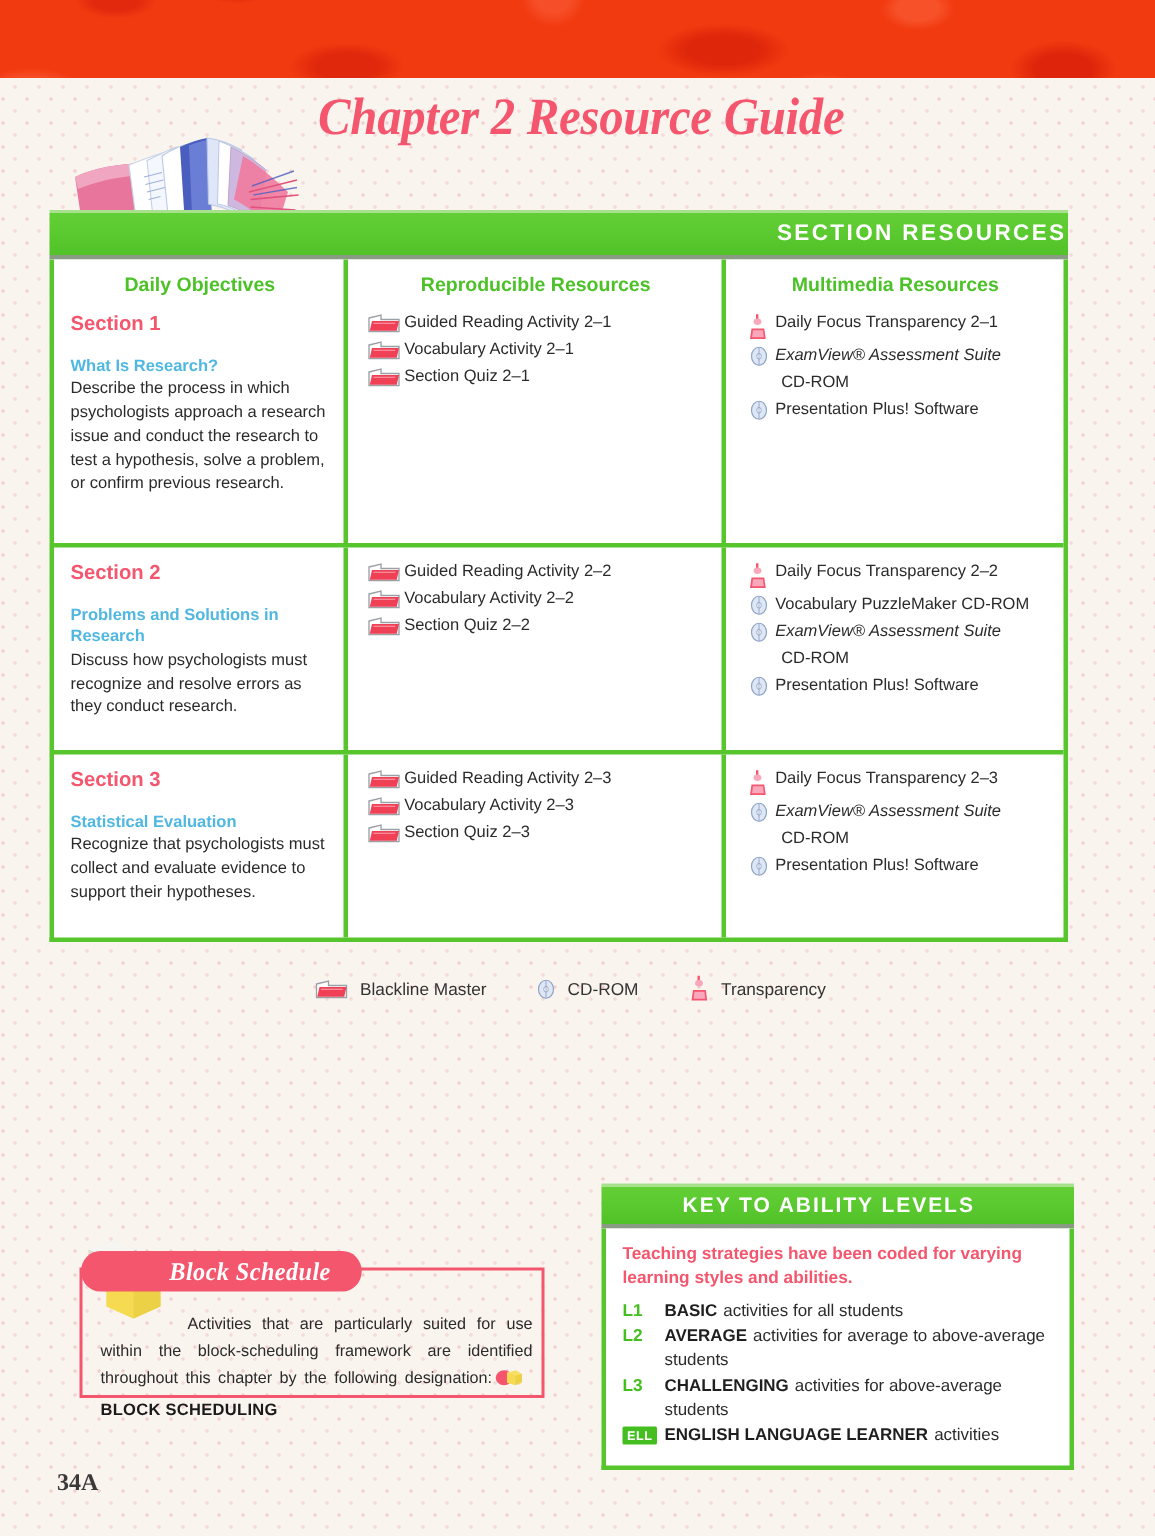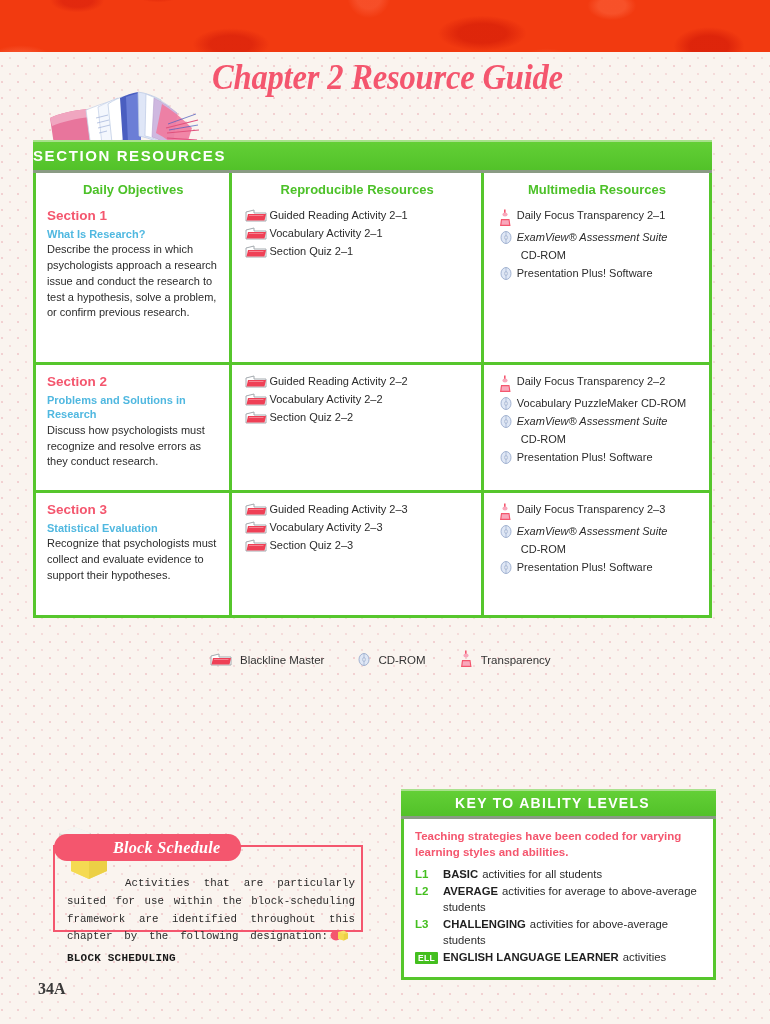--- a/index.html
+++ b/index.html
@@ -75,25 +75,25 @@
   
   .res-table {
     position: absolute;
     left: 33px; top: 140px;
     width: 679px;
   }
   .table-header {
     background: linear-gradient(180deg, #63cf36 0%, #52c229 100%);
     border-top: 2px solid #a8e18c;
     color: #ffffff;
-    text-align: left;
+    text-align: right;
     font-size: 15px;
     font-weight: bold;
     letter-spacing: 1.6px;
-    padding: 5px 12px 6px 0;
+    padding: 5px 1px 6px 0;
     border-bottom: 3px solid #8a9b84;
   }
   .table-body {
     border: 3px solid #56c62c;
     border-top: none;
     background: #ffffff;
   }
   .trow {
     display: flex;
     border-bottom: 3px solid #56c62c;
@@ -119,21 +119,21 @@
     color: #f4566e;
     font-weight: bold;
     font-size: 13.5px;
     line-height: 1.25;
   }
   .section-sub {
     color: #50b8e0;
     font-weight: bold;
     font-size: 11px;
     line-height: 1.32;
-    margin-top: 2px;
+    margin-top: 12px;
   }
   .section-desc {
     color: #2b2b2b;
     font-size: 11px;
     line-height: 1.43;
     margin-top: 1px;
   }
 
   .rlist { list-style: none; }
   .rlist li {
@@ -204,21 +204,20 @@
   }
   .block-text {
     position: absolute;
     left: 12px; top: 28px;
     width: 288px;
     font-size: 10.8px;
     line-height: 1.65;
     color: #2b2b2b;
     text-align: justify;
     text-indent: 58px;
-    font-family: Liberation Mono, monospace;
   }
   .bs-tag {
     font-weight: bold;
     font-size: 11px;
     letter-spacing: 0.2px;
     color: #1a1a1a;
     white-space: nowrap;
   }
   .cubes {
     position: absolute;

